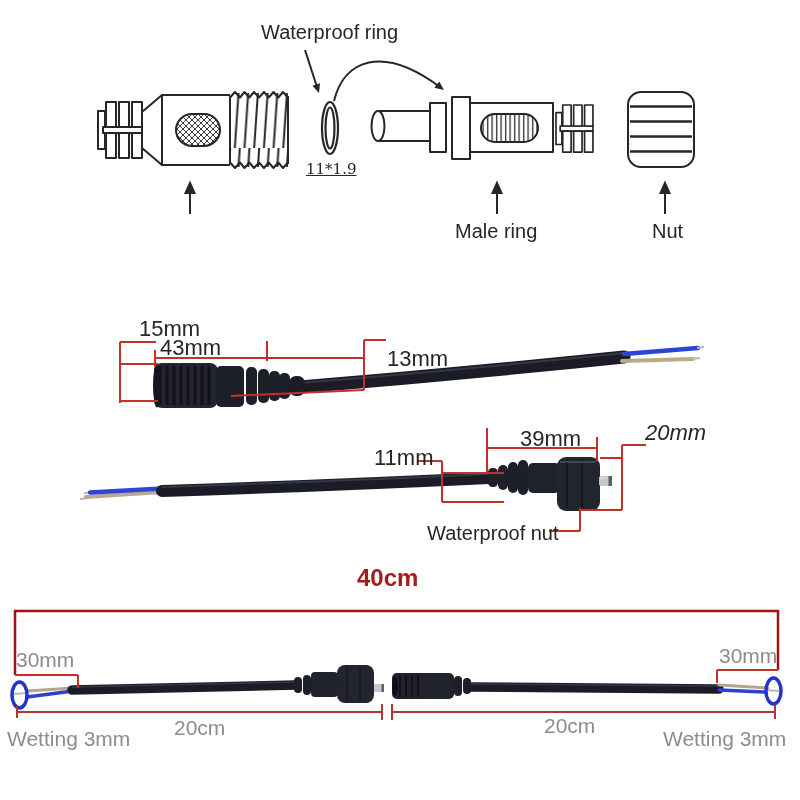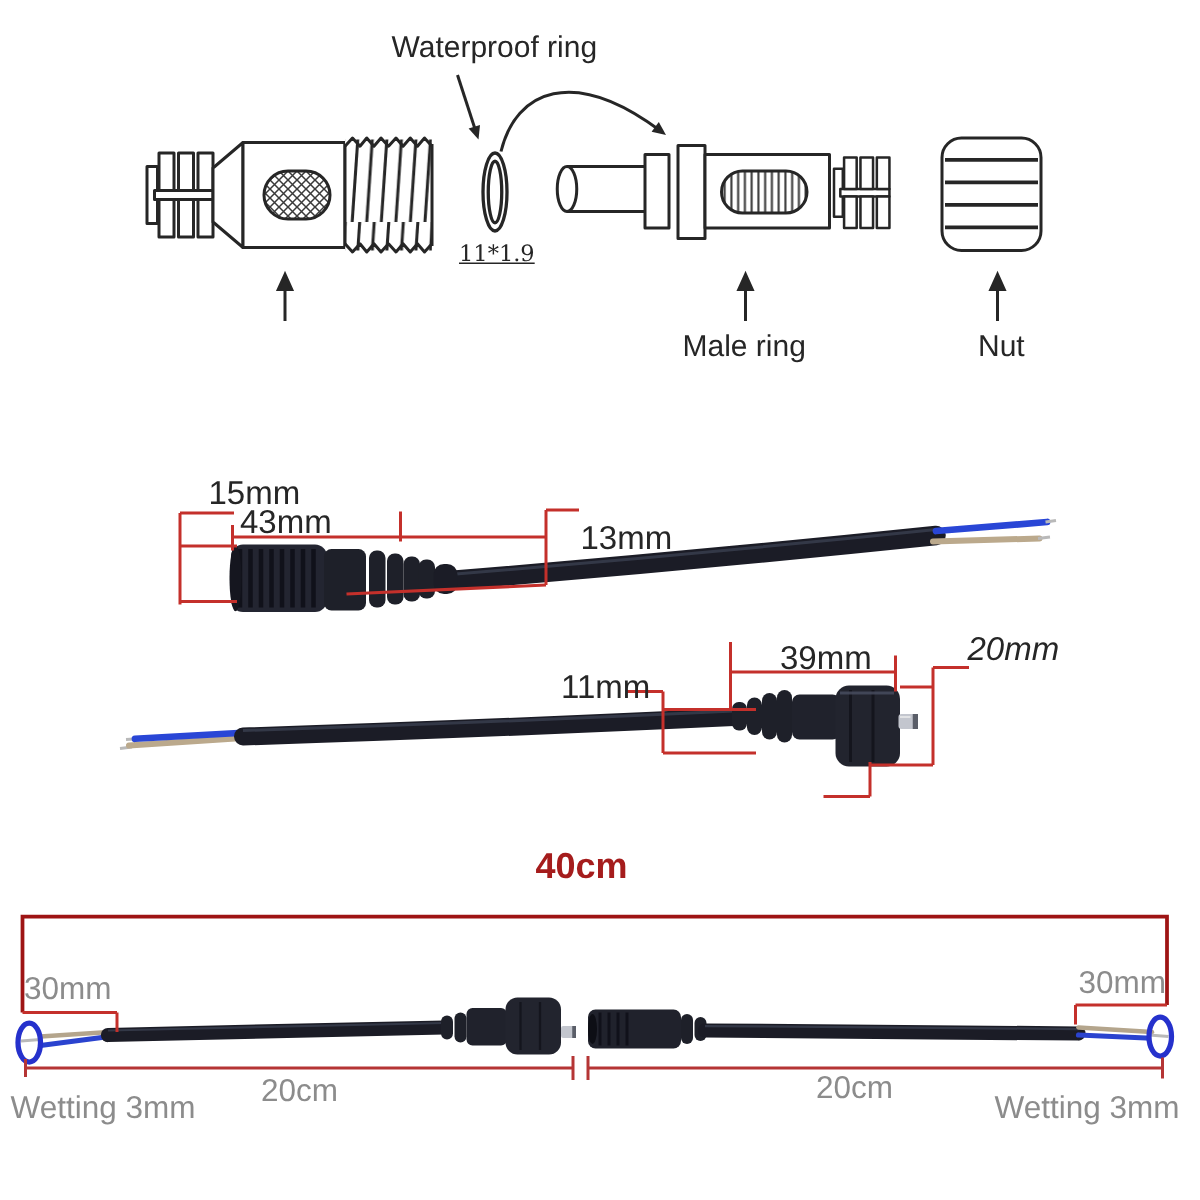--- a/index.html
+++ b/index.html
@@ -210,20 +210,21 @@
   <span class="t lbl" style="left:455px;top:220px;">Male ring</span>
   <span class="t lbl" style="left:652px;top:220px;">Nut</span>
 
   <span class="t" style="left:139px;top:317px;">15mm</span>
   <span class="t" style="left:160px;top:336px;">43mm</span>
   <span class="t" style="left:387px;top:324px;margin-top:23px;">13mm</span>
 
   <span class="t" style="left:374px;top:446px;">11mm</span>
   <span class="t" style="left:520px;top:427px;">39mm</span>
   <span class="t" style="left:645px;top:421px;font-style:italic;">20mm</span>
+  <span class="t lbl" style="left:427px;top:522px;">Waterproof nut</span>
 
   <span class="t big" style="left:357px;top:565px;color:#a51c1c;">40cm</span>
   <span class="t gray" style="left:16px;top:648px;">30mm</span>
   <span class="t gray" style="left:719px;top:644px;">30mm</span>
   <span class="t gray" style="left:174px;top:716px;">20cm</span>
   <span class="t gray" style="left:544px;top:714px;">20cm</span>
   <span class="t gray" style="left:7px;top:727px;">Wetting 3mm</span>
   <span class="t gray" style="left:663px;top:727px;">Wetting 3mm</span>
 </div>
 

